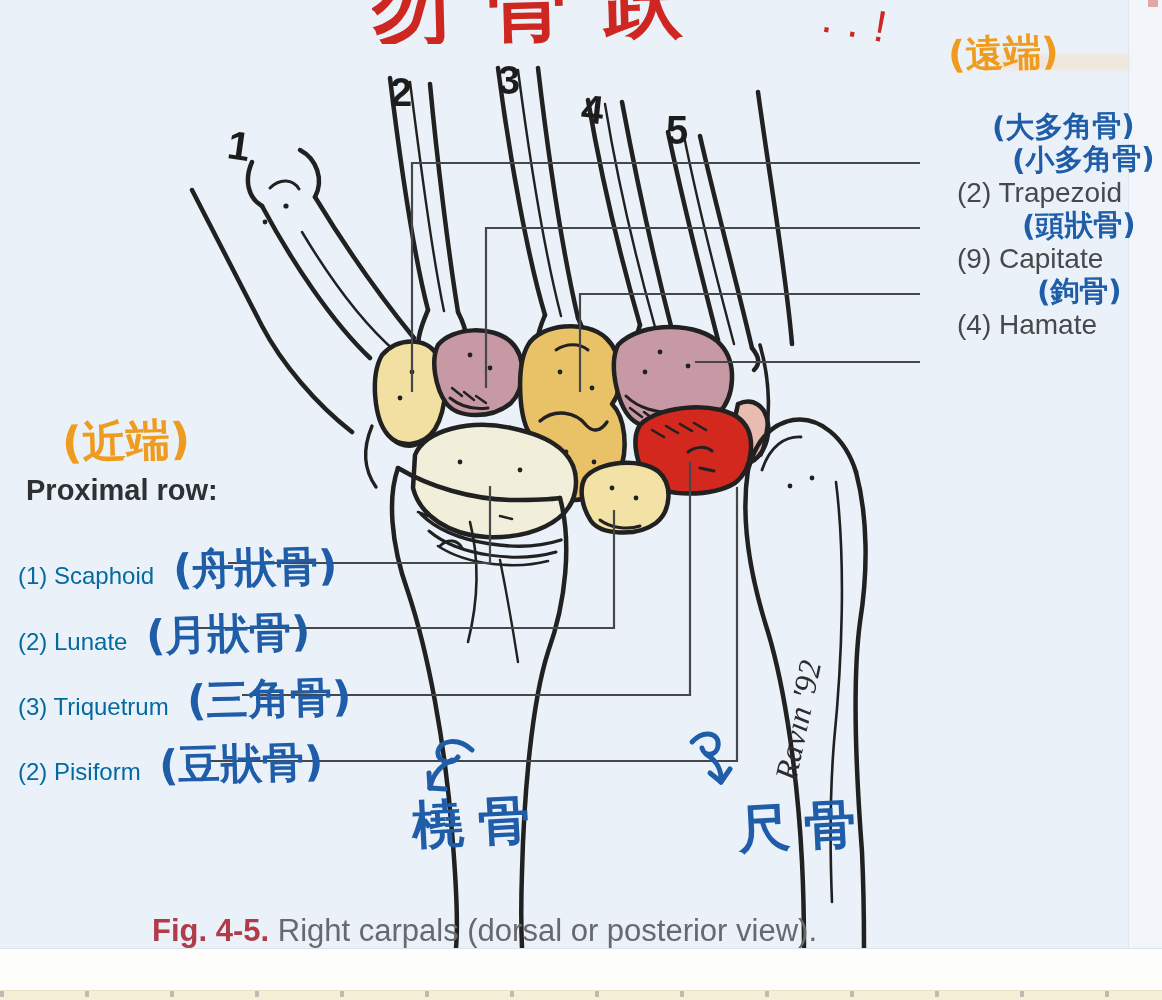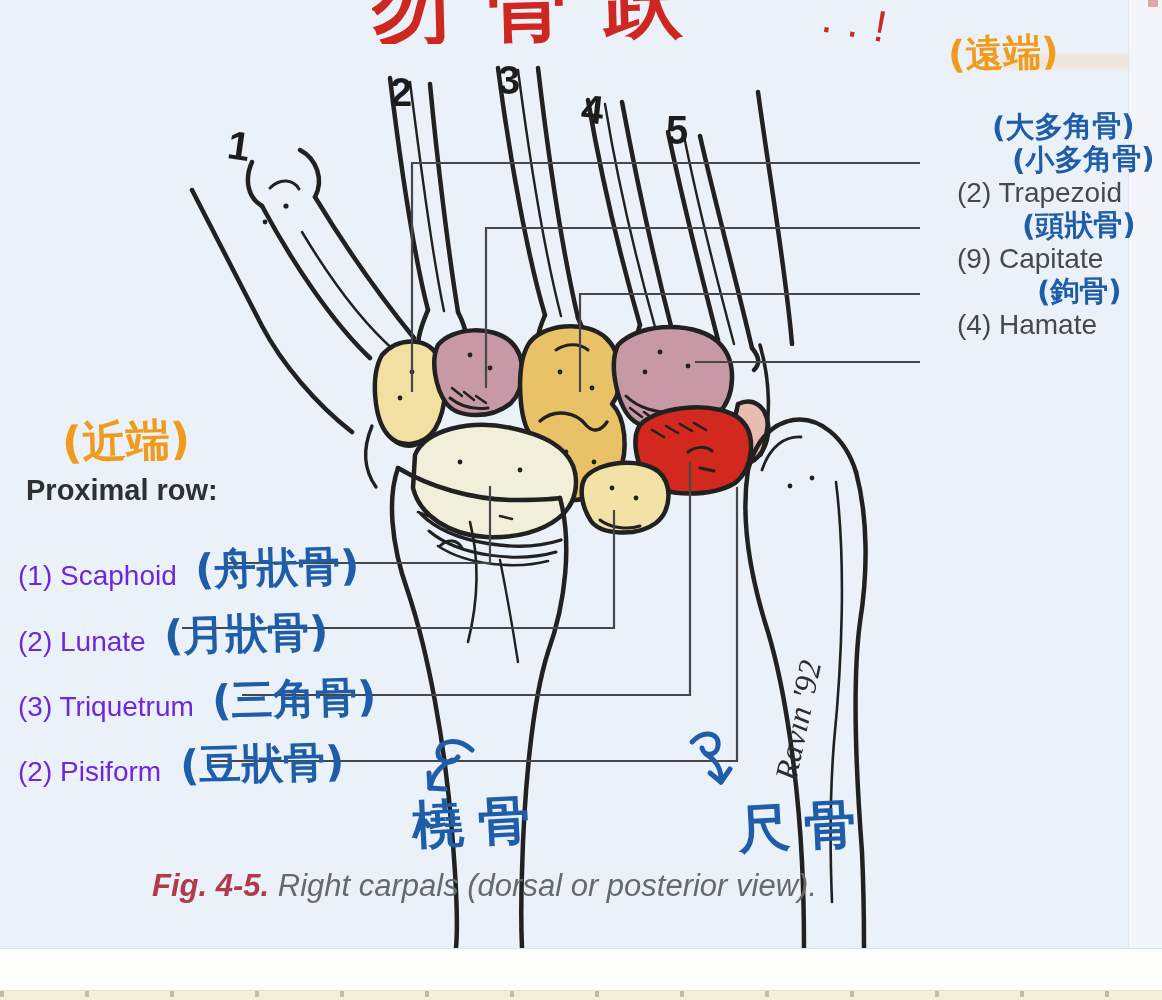--- a/index.html
+++ b/index.html
@@ -29,28 +29,28 @@
 
   .heading{position:absolute;font-weight:bold;color:#2f3033;font-size:29px;letter-spacing:0;}
   .distal-heading{left:930px;top:76px;}
   .proximal-heading{left:26px;top:474px;}
 
   .distal-block{position:absolute;left:921px;top:110px;width:240px;margin-left:36px;}
   .distal-block .d-cjk{font-size:29px;line-height:33px;height:33px;transform:rotate(-1deg);}
   .distal-block .d-label{font-size:28px;line-height:33px;height:33px;color:#47484c;}
 
   .prox-row{position:absolute;left:18px;white-space:nowrap;}
-  .prox-row .p-label{font-size:28px;color:#6d28d9;vertical-align:middle;}
+  .prox-row .p-label{font-size:24px;color:#0369a1;vertical-align:middle;}
   .prox-row .p-cjk{font-size:42px;position:relative;top:2px;margin-left:14px;transform:rotate(-1.5deg);display:inline-block;}
 
   .bone-note{position:absolute;font-size:52px;letter-spacing:14px;transform:rotate(-3deg);}
   .note-radius{left:412px;top:788px;}
   .note-ulna{left:738px;top:792px;}
 
-  .caption{position:absolute;left:152px;top:868px;font-size:31px;white-space:nowrap;font-style:italic;}
+  .caption{position:absolute;left:152px;top:913px;font-size:31px;white-space:nowrap;}
   .caption .fig{font-weight:bold;color:#b23b4b;}
   .caption .txt{color:#67696c;}
 </style>
 </head>
 <body>
 
 <div class="stage">
 
   <div class="page-edge"></div>
   <div class="bleed-top"></div>

